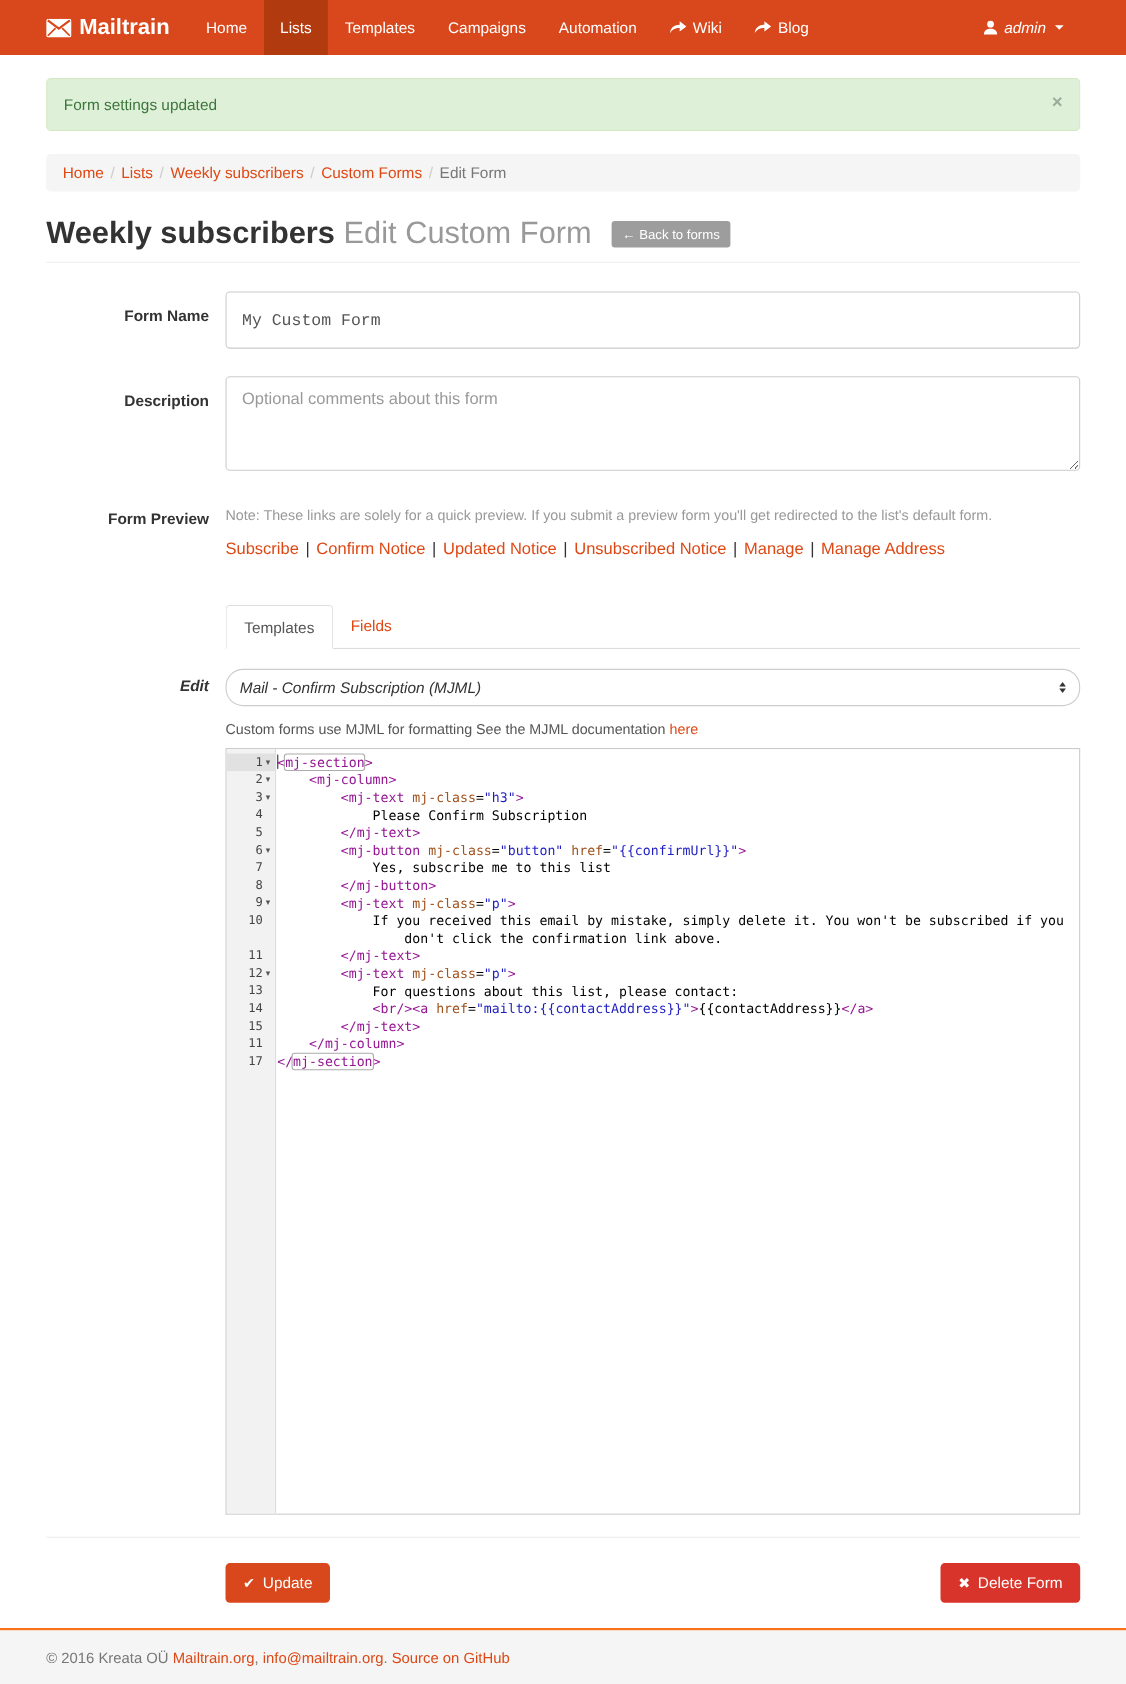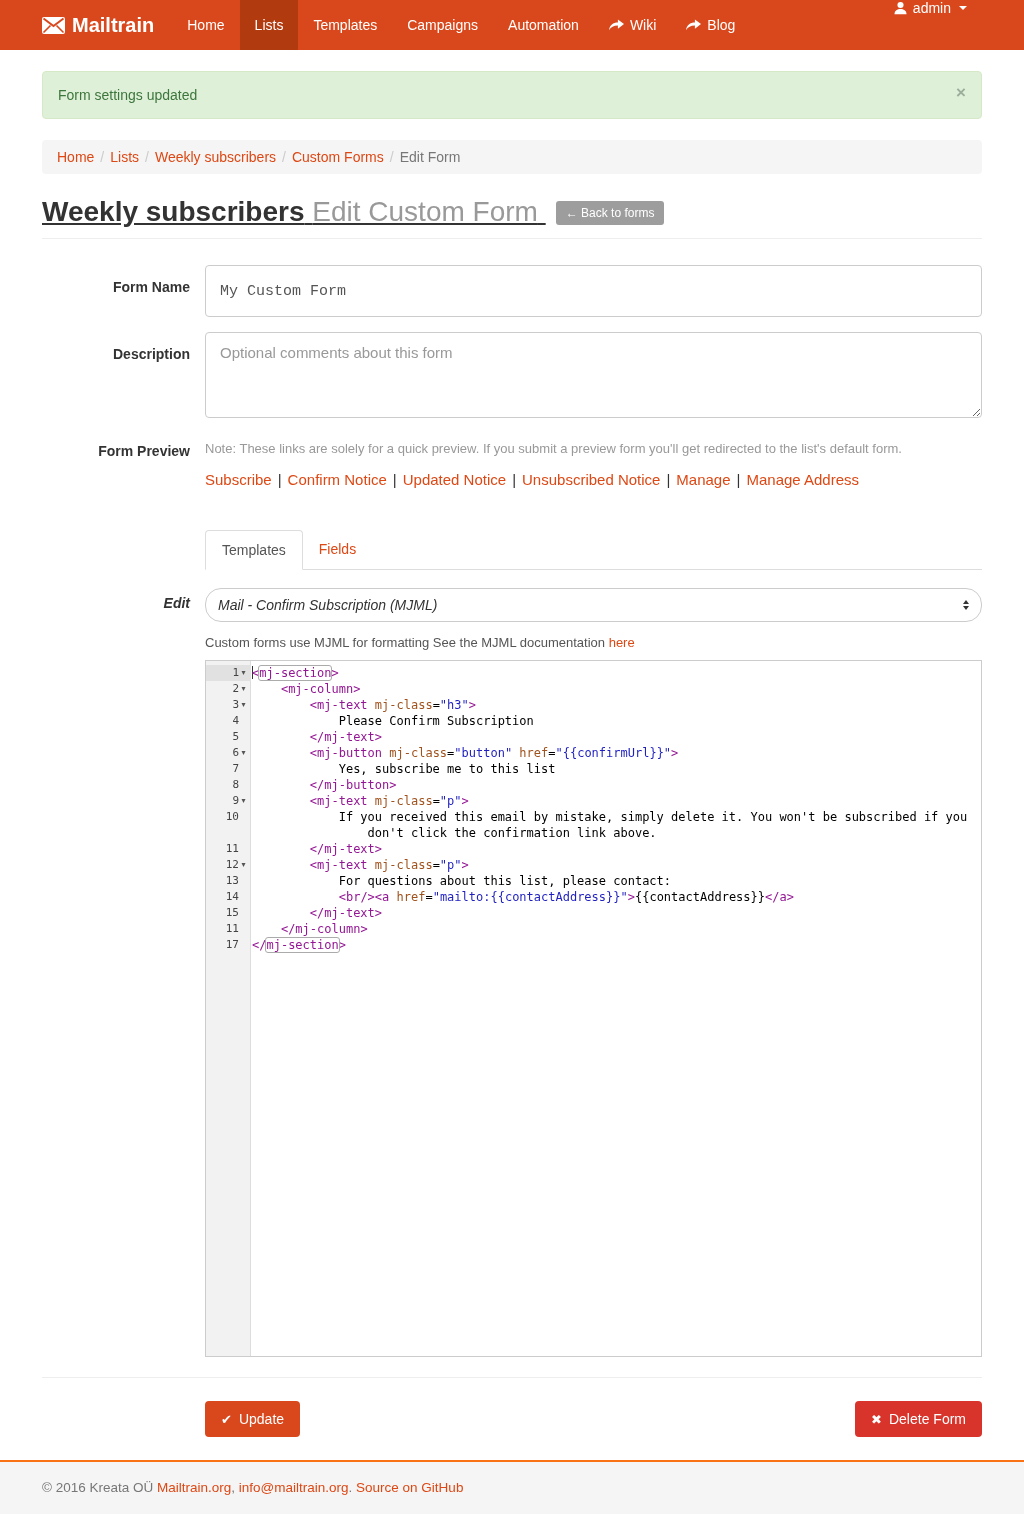--- a/index.html
+++ b/index.html
@@ -9,21 +9,21 @@
   
   .navbar { height:50px; background:#D9481C; }
   .navbar-inner { width:970px; margin:0 auto; padding:0 15px; height:50px;
     display:flex; align-items:stretch; }
   .brand { display:flex; align-items:center; gap:7px; color:#fff;
     font-size:20px; font-weight:bold; padding-right:18px; cursor:pointer; }
   .nav-items { display:flex; align-items:stretch; }
   .nav-item { display:flex; align-items:center; gap:6px; padding:0 15px;
     color:#fff; font-size:14px; cursor:pointer; }
   .nav-item.active { background:#B23A0F; }
-  .nav-right { margin-left:auto; display:flex; align-items:flex-start; }
+  .nav-right { margin-left:auto; display:flex; align-items:center;font-style:italic; }
   .caret-down { width:0; height:0; border-left:4px solid transparent;
     border-right:4px solid transparent; border-top:4px solid #fff;
     display:inline-block; margin-left:2px; }
 
   
   .container { width:970px; margin:0 auto; padding:0 15px; }
 
   
   .alert-success { margin-top:21px; background:#DFF0D8; border:1px solid #D6E9C6;
     color:#3C763D; padding:15px; border-radius:4px; position:relative; }
@@ -32,28 +32,28 @@
 
   
   .breadcrumb { margin-top:21px; background:#F5F5F5; border-radius:4px;
     padding:9px 15px; font-size:14px; }
   .breadcrumb a { color:#DD4814; text-decoration:none; cursor:pointer; }
   .crumb-sep { color:#ccc; padding:0 6px; }
   .crumb-active { color:#777; }
 
   
   .page-header { margin-top:22px; padding-bottom:10px; border-bottom:1px solid #eee; }
-  .page-header h1 { margin:0; font-size:28px; font-weight:600; color:#333;text-decoration:underline; }
+  .page-header h1 { margin:0; font-size:28px; font-weight:600; color:#333; }
   .page-subtitle { color:#999; font-weight:400; }
   .back-btn { display:inline-block; vertical-align:4px; margin-left:10px;
     background:#9D9D9D; color:#fff; font-size:12px; font-weight:400;
     padding:5px 10px; border-radius:3px; cursor:pointer; font-family:inherit; border:none; }
 
   
-  .form-row { display:flex; margin-bottom:15px; }
+  .form-row { display:flex; margin-bottom:25px; }
   .form-row.first { margin-top:26px; }
   .col-label { width:148px; min-width:148px; margin-right:15px; text-align:right;
     font-weight:bold; padding-top:14px; font-size:14px; color:#333; }
   .col-label.tight { padding-top:7px; }
   .col-control { flex:1; min-width:0; }
   input.form-control { width:100%; height:52px; padding:6px 14px; font-size:15px;
     border:1px solid #ccc; border-radius:4px; color:#555; font-family:Liberation Mono, monospace; outline:none; }
   textarea.form-control { width:100%; height:86px; padding:11px 14px; font-size:15px;
     border:1px solid #ccc; border-radius:4px; color:#555; font-family:inherit;
     resize:vertical; outline:none; }

